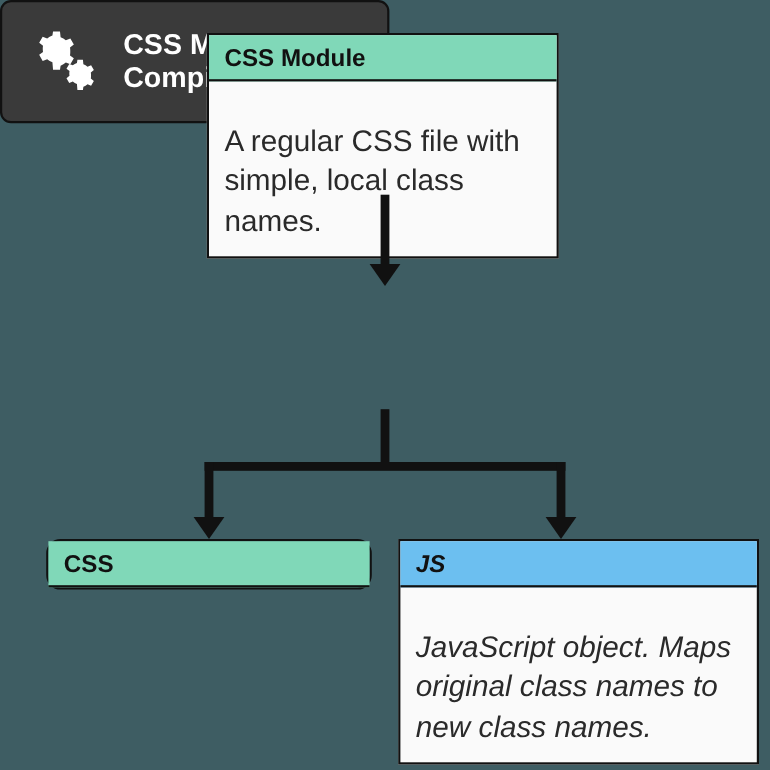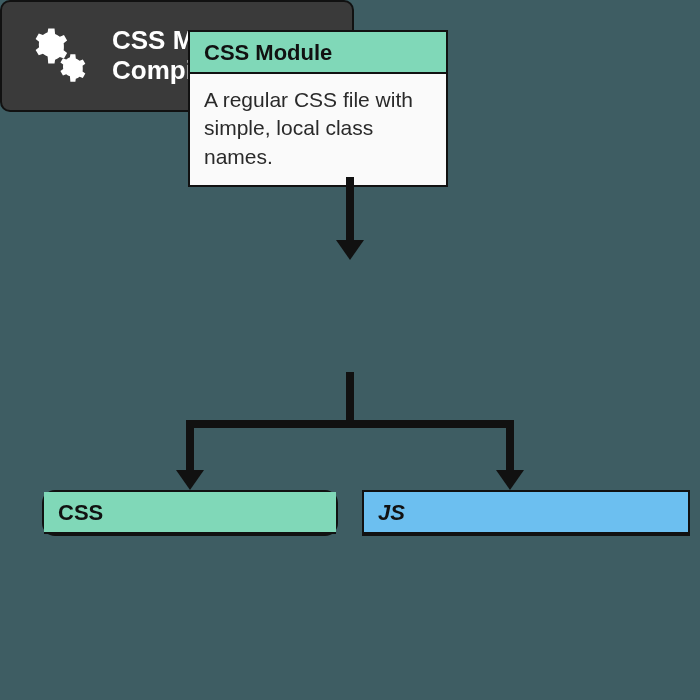--- a/index.html
+++ b/index.html
@@ -18,27 +18,28 @@
   .box-header {
     padding: 8px 14px 6px 14px;
     border-bottom: 2px solid #111;
     font-weight: 700;
     font-size: 22px;
   }
   .hdr-green { background: #80d8b8; }
   .hdr-blue  { background: #6cbff0; }
   .box-body {
     padding: 12px 14px 14px 14px;
-    font-size: 21px;
+    font-size: 27px;
     line-height: 1.35;
     color: #2a2a2a;
+    margin-top: 24px;
   }
 
   
-  #box-module { left: 188px; top: 30px; width: 260px; }
+  #box-module { left: 188px; top: 30px; width: 320px; }
 
   
   #box-compiler {
     left: 172px; top: 260px; width: 354px; height: 112px;
     background: #3a3a3a;
     border: 2px solid #111;
     border-radius: 10px;
     color: #fff;
     display: flex;
     align-items: center;
@@ -127,13 +128,14 @@
 <div id="box-css" class="box">
   <div class="box-header hdr-green">
     <span>CSS</span>
   </div>
 </div>
 
 <div id="box-js" class="box">
   <div class="box-header hdr-blue">
     <span>JS</span>
   </div>
+  <div class="box-body">JavaScript object. Maps original class names to new class names.</div>
 </div>
 
 </body></html>

